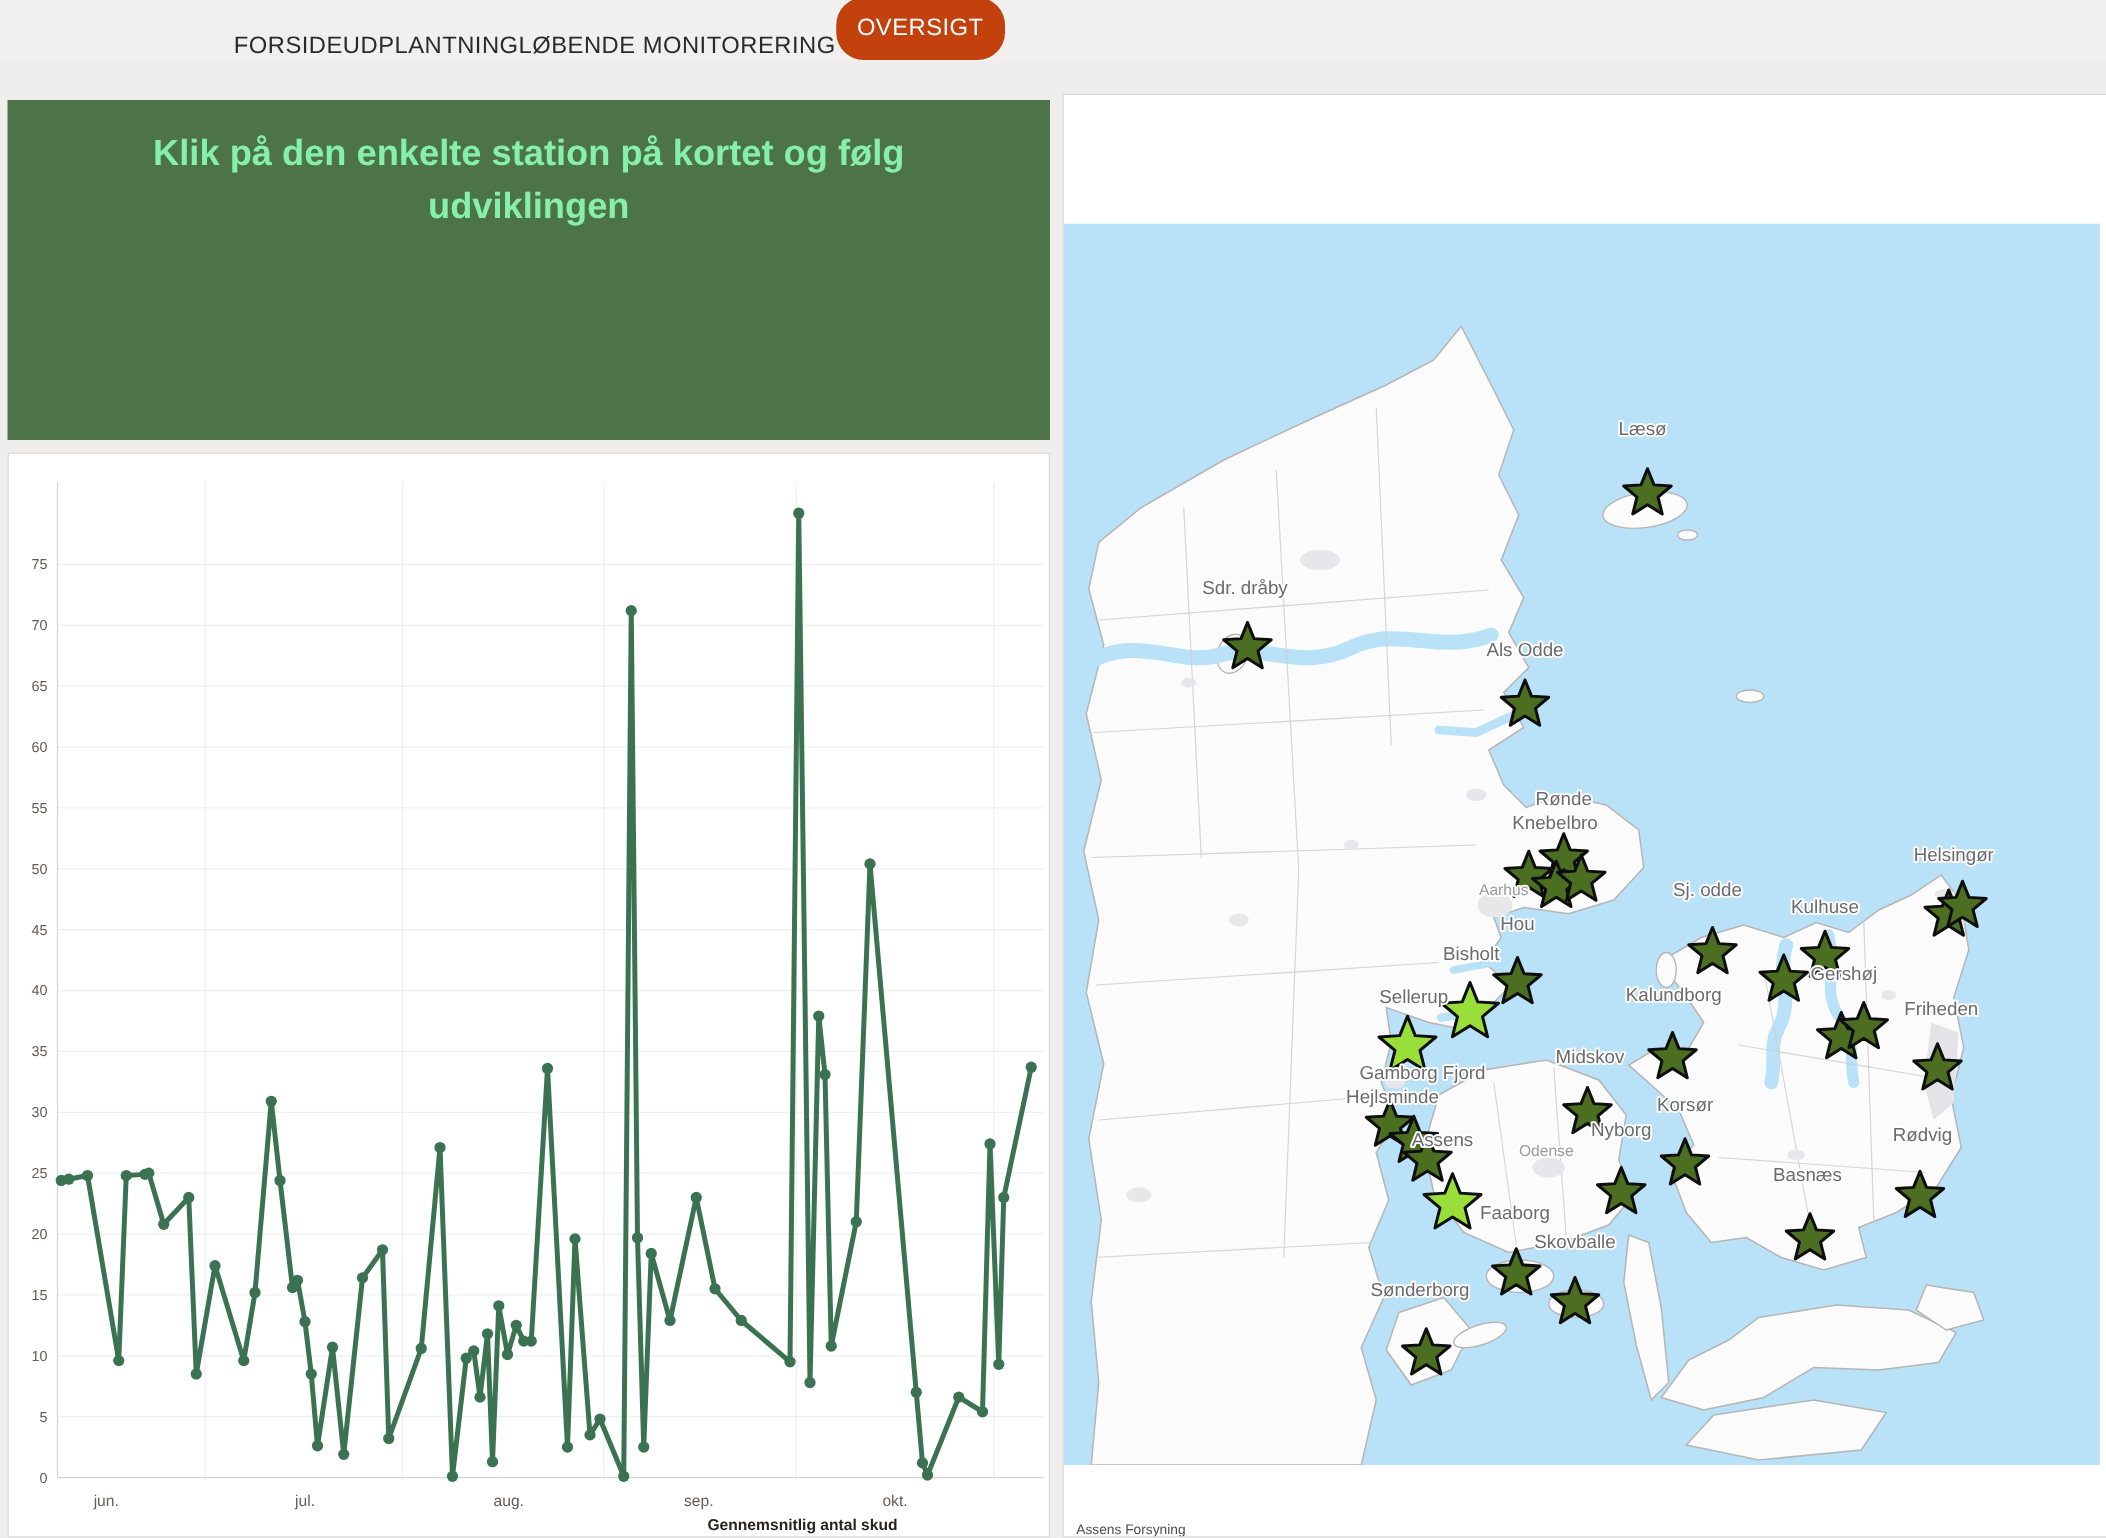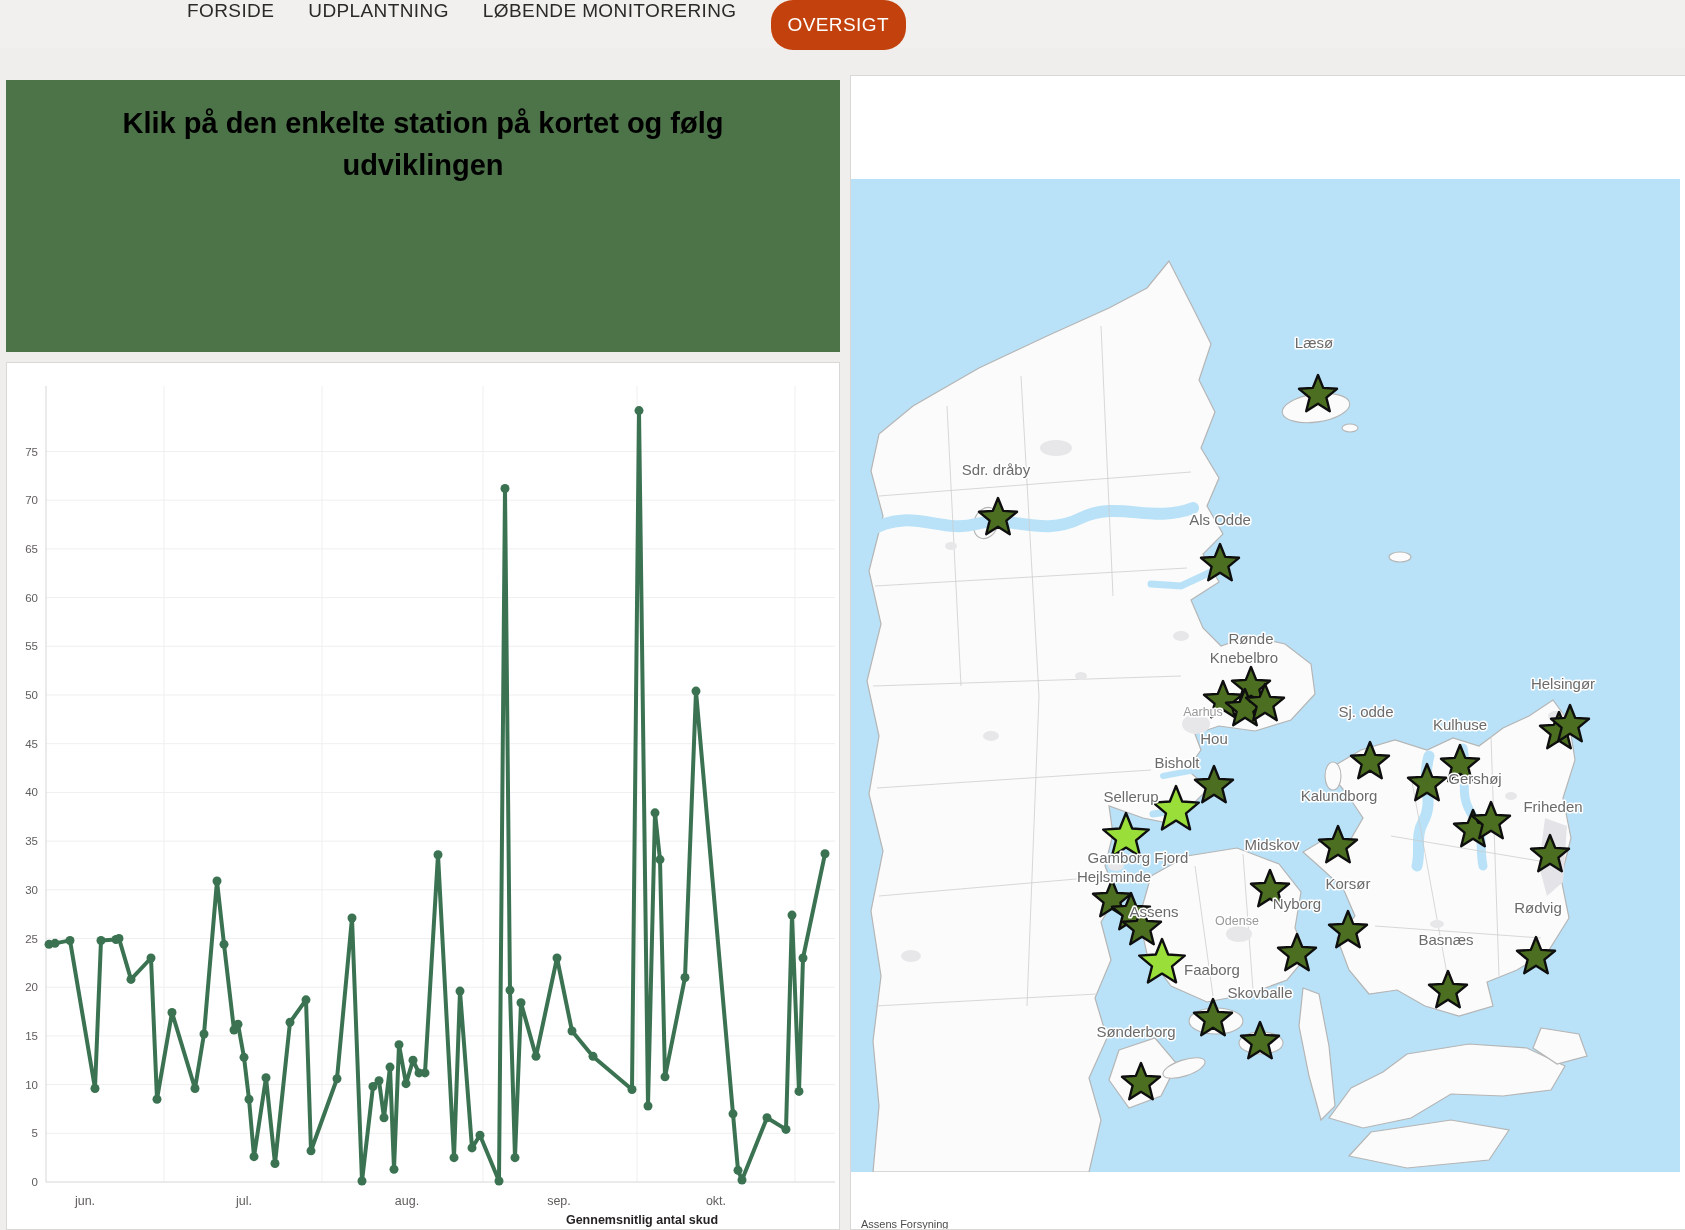--- a/index.html
+++ b/index.html
@@ -1,25 +1,25 @@
 <!DOCTYPE html>
 <html><head>
 <meta charset="utf-8">
 <style>
   * { margin:0; padding:0; box-sizing:border-box; }
   html,body { width:1685px; height:1230px; overflow:hidden;
     font-family:"Liberation Sans", sans-serif; background:#efeeec; }
   .nav { position:absolute; left:0; top:0; width:1685px; height:48px;
-    background:#f1f0ee; display:flex; align-items:flex-start; gap:34px; padding-left:187px; }
+    background:#f1f0ee; display:flex; align-items:flex-end; padding-left:187px; }
   .nav-item { font-size:19px; color:#2a2a27; letter-spacing:.4px; cursor:pointer; white-space:nowrap; }
   .nav-item.active { background:#c2410c; color:#ffffff; border-radius:22px; padding:14px 17px; }
   .card { position:absolute; background:#ffffff; border:1px solid #d9d8d6; }
   .info-box { position:absolute; left:6px; top:80px; width:834px; height:272px; background:#4d7349; }
   .info-box .txt { margin:22px auto 0 auto; max-width:700px; text-align:center;
-    font-size:29px; line-height:1.45; font-weight:bold; color:#000000; }
+    font-size:29px; line-height:1.45; font-weight:bold; color:#86efac; }
   .chart-card { left:6px; top:362px; width:834px; height:868px; }
   .map-card { left:850px; top:75px; width:936px; height:1155px; overflow:hidden; }
   svg { display:block; }
   .attr { position:absolute; font-size:11px; color:#4c4c4c; }
   .attr.left { left:10px; top:1142px; }
   .attr.right { right:6px; top:1142px; }
 </style>
 </head>
 <body>
 

